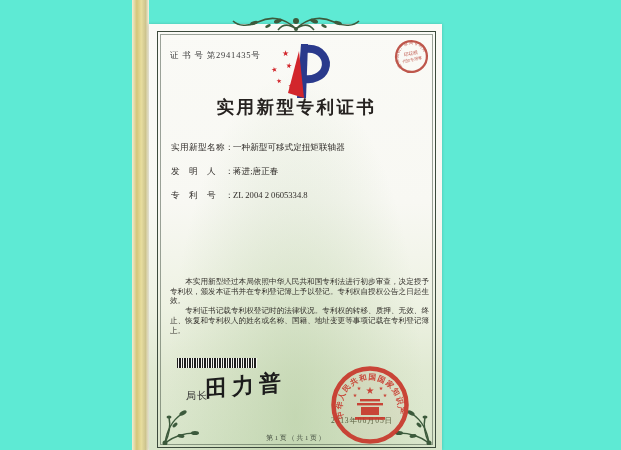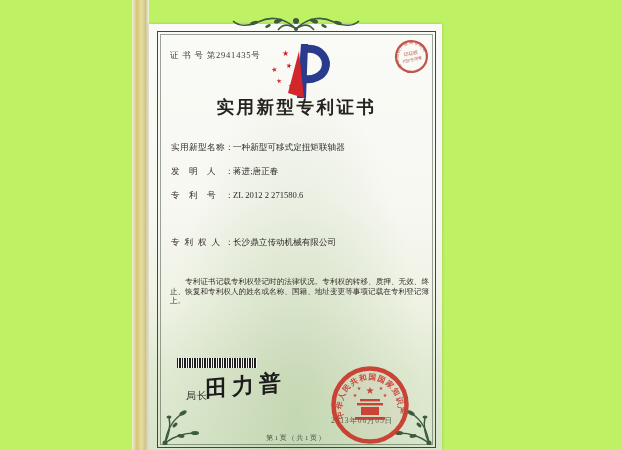--- a/index.html
+++ b/index.html
@@ -1,18 +1,18 @@
 <!DOCTYPE html>
 <html><head>
 <meta charset="utf-8">
 <style>
   html,body{margin:0;padding:0;background:#ffffff;}
   .stage{
     position:relative;width:621px;height:450px;overflow:hidden;
-    background:#bef264;
+    background:#5eead4;
     font-family:"Liberation Serif","DejaVu Serif",serif;
   }
   
   .book-edge{
     position:absolute;left:132px;top:0;width:17px;height:450px;
     background:linear-gradient(90deg,#f0ecd2 0%,#d4c67a 28%,#e7dd9e 55%,#cdc48e 80%,#f4f2e4 100%);
     filter:blur(.4px);
   }
   
   .paper{
@@ -162,27 +162,25 @@
 
   <div class="title">实用新型专利证书</div>
 
   <div class="field f0">
     <span class="field-label">实用新型名称</span><span class="field-value">一种新型可移式定扭矩联轴器</span>
   </div>
   <div class="field f1">
     <span class="field-label">发明人</span><span class="field-value">蒋进;唐正春</span>
   </div>
   <div class="field f2">
-    <span class="field-label">专利号</span><span class="field-value">ZL 2012 2 271580.6</span>
-  </div>
-  <div class="field f4">
-    <span class="field-label">专利权人</span><span class="field-value">长沙鼎立传动机械有限公司</span>
+    <span class="field-label">专利号</span><span class="field-value">ZL 2004 2 0605334.8</span>
   </div>
 
   <div class="body-text">
+    <p>本实用新型经过本局依照中华人民共和国专利法进行初步审查，决定授予专利权，颁发本证书并在专利登记簿上予以登记。专利权自授权公告之日起生效。</p>
     <p>专利证书记载专利权登记时的法律状况。专利权的转移、质押、无效、终止、恢复和专利权人的姓名或名称、国籍、地址变更等事项记载在专利登记簿上。</p>
   </div>
 
   <div class="barcode"></div>
 
   <div class="director-label">局长</div>
   <div class="signature">田力普</div>
 
   <div class="seal-date">2013年06月05日</div>
 

